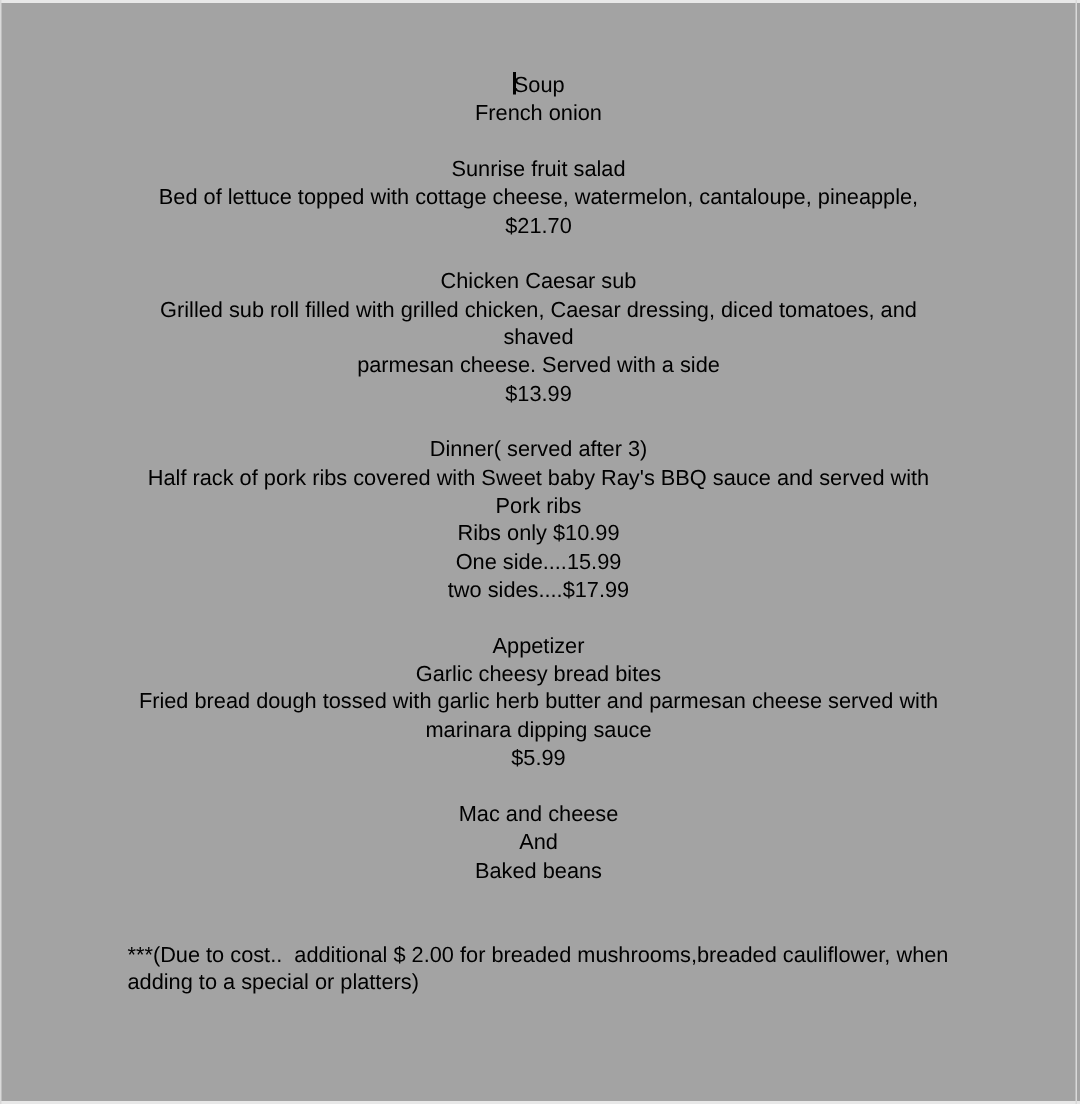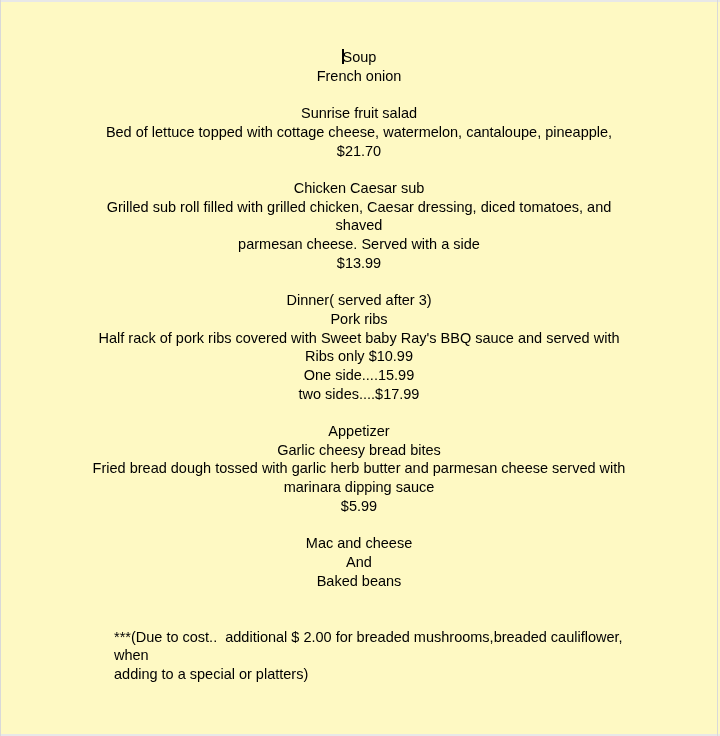--- a/index.html
+++ b/index.html
@@ -4,21 +4,21 @@
 <style>
   html, body {
     margin: 0;
     padding: 0;
     background: #ffffff;
   }
   .screen {
     position: relative;
     width: 720px;
     height: 736px;
-    background: #fef9c3;
+    background: #a3a3a3;
     overflow: hidden;
     font-family: "Liberation Sans", sans-serif;
   }
   .edge {
     position: absolute;
     background: var(--edge, #e8e8e8);
   }
   .edge-top    { top: 0; left: 0; right: 0; height: 2px; }
   .edge-bottom { bottom: 0; left: 0; right: 0; height: 2px; }
   .edge-left   { left: 0; top: 0; bottom: 0; width: 1px; background: var(--edge-side, #d9d9d9); }
@@ -32,21 +32,20 @@
     line-height: 18.7px;
     cursor: text;
   }
   .line {
     text-align: center;
     white-space: pre-wrap;
     min-height: 18.7px;
   }
   .line.left {
     text-align: left;
-    margin-left: 29px;
   }
   .u {
   }
   .caret {
     display: inline-block;
     width: 2px;
     height: 15px;
     background: var(--text, #000000);
     vertical-align: -2px;
     margin-right: -1px;
@@ -67,22 +66,22 @@
       <div class="line"><span class="u">Sunrise fruit salad</span></div>
       <div class="line"><span>Bed of lettuce topped with cottage cheese, watermelon, cantaloupe, pineapple,</span></div>
       <div class="line"><span>$21.70</span></div>
       <div class="line"><span></span></div>
       <div class="line"><span class="u">Chicken Caesar sub</span></div>
       <div class="line"><span>Grilled sub roll filled with grilled chicken, Caesar dressing, diced tomatoes, and shaved</span></div>
       <div class="line"><span>parmesan cheese. Served with a side</span></div>
       <div class="line"><span>$13.99</span></div>
       <div class="line"><span></span></div>
       <div class="line"><span>Dinner( served after 3)</span></div>
+      <div class="line"><span>Half rack of pork ribs covered with Sweet baby Ray's BBQ sauce and served with</span></div>
       <div class="line"><span class="u">Pork ribs</span></div>
-      <div class="line"><span>Half rack of pork ribs covered with Sweet baby Ray's BBQ sauce and served with</span></div>
       <div class="line"><span>Ribs only $10.99</span></div>
       <div class="line"><span>One side....15.99</span></div>
       <div class="line"><span>two sides....$17.99</span></div>
       <div class="line"><span></span></div>
       <div class="line"><span>Appetizer</span></div>
       <div class="line"><span class="u">Garlic cheesy bread bites</span></div>
       <div class="line"><span>Fried bread dough tossed with garlic herb butter and parmesan cheese served with</span></div>
       <div class="line"><span>marinara dipping sauce</span></div>
       <div class="line"><span>$5.99</span></div>
       <div class="line"><span></span></div>

